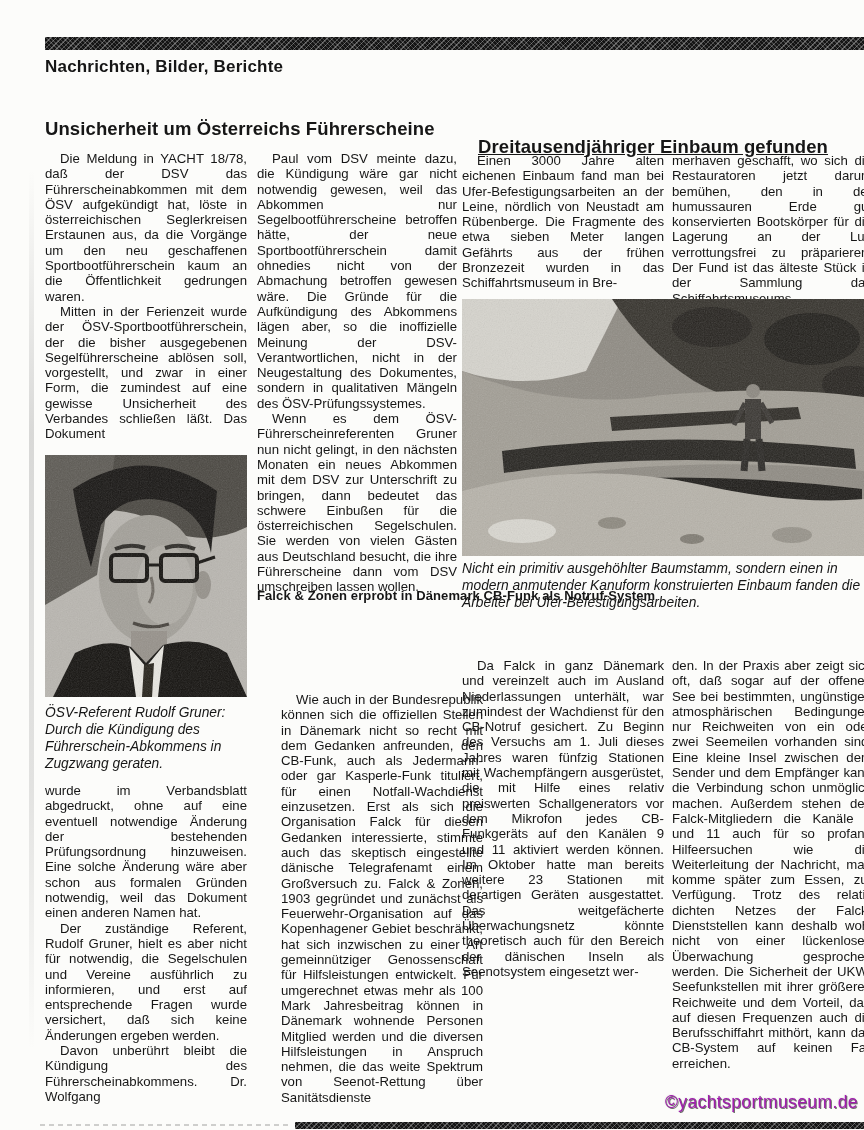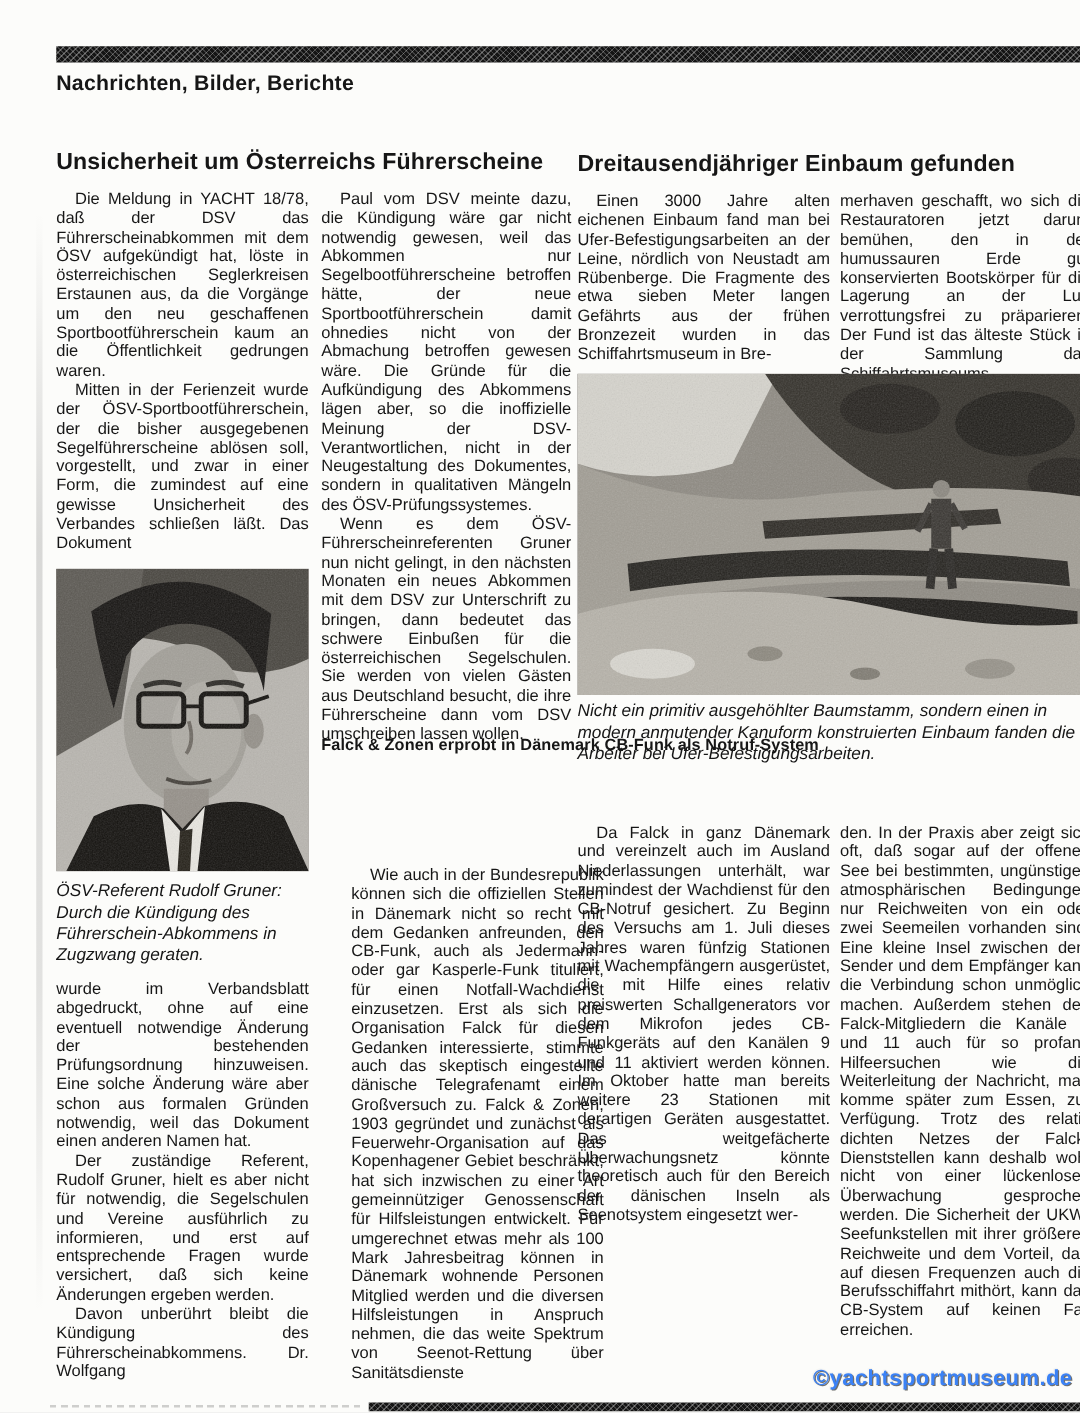--- a/index.html
+++ b/index.html
@@ -16,21 +16,21 @@
       repeating-linear-gradient(45deg, rgba(255,255,255,.18) 0 1px, transparent 1px 3px);
   }
   .section-title{font-size:17px;font-weight:bold;letter-spacing:.2px;text-align:right;}
   .art-title{font-size:18.5px;font-weight:bold;white-space:nowrap;letter-spacing:.1px;}
   .body-col{font-size:13.2px;line-height:15.3px;text-align:justify;}
   .body-col p{margin:0;}
   .body-col p.indent{text-indent:15px;}
   .caption{font-style:italic;font-size:13.8px;line-height:17px;font-weight:500;}
   .page-number{font-family:"Liberation Serif", serif;font-size:14px;}
   .watermark{
-    font-weight:bold;font-size:17.5px;letter-spacing:.4px;color:#3b82f6;
+    font-weight:normal;font-size:17.5px;letter-spacing:.4px;color:#a21caf;
     text-shadow:1px 1px 0 #6f6f6d, -1px -1px 0 #f5f5f3, 0 0 1px #9a9a98;
   }
   .photo-frame{overflow:hidden;background:#9a9792;}
   .photo-frame svg{display:block;}
   .dotline{
     background:repeating-linear-gradient(90deg,#a9a9a7 0 5px, transparent 5px 9px);
     opacity:.55;
   }
   .scan-streak{
     background:linear-gradient(to bottom, rgba(0,0,0,0) 0%, rgba(90,90,90,.22) 30%, rgba(90,90,90,.16) 70%, rgba(0,0,0,0) 100%);
@@ -91,21 +91,21 @@
     <p class="indent">Davon unberührt bleibt die Kündigung des Führerscheinabkommens. Dr. Wolfgang</p>
   </div>
 
   <div class="abs caption" style="left:45px;top:704px;width:206px;">ÖSV-Referent Rudolf Gruner: Durch die Kündigung des Führerschein-Abkommens in Zugzwang geraten.</div>
 
   <div class="abs body-col" style="left:257px;top:151px;width:200px;">
     <p class="indent">Paul vom DSV meinte dazu, die Kündigung wäre gar nicht notwendig gewesen, weil das Abkommen nur Segelbootführerscheine betroffen hätte, der neue Sportbootführerschein damit ohnedies nicht von der Abmachung betroffen gewesen wäre. Die Gründe für die Aufkündigung des Abkommens lägen aber, so die inoffizielle Meinung der DSV-Verantwortlichen, nicht in der Neugestaltung des Dokumentes, sondern in qualitativen Mängeln des ÖSV-Prüfungssystemes.</p>
     <p class="indent">Wenn es dem ÖSV-Führerscheinreferenten Gruner nun nicht gelingt, in den nächsten Monaten ein neues Abkommen mit dem DSV zur Unterschrift zu bringen, dann bedeutet das schwere Einbußen für die österreichischen Segelschulen. Sie werden von vielen Gästen aus Deutschland besucht, die ihre Führerscheine dann vom DSV umschreiben lassen wollen.</p>
   </div>
 
-  <h2 class="abs art-title" style="left:462px;top:120px;margin:0;">Dreitausendjähriger Einbaum gefunden</h2>
+  <h2 class="abs art-title" style="left:462px;top:120px;margin:16px;text-decoration:underline;">Dreitausendjähriger Einbaum gefunden</h2>
 
   <div class="abs body-col" style="left:462px;top:153px;width:202px;">
     <p class="indent">Einen 3000 Jahre alten eichenen Einbaum fand man bei Ufer-Befestigungsarbeiten an der Leine, nördlich von Neustadt am Rübenberge. Die Fragmente des etwa sieben Meter langen Gefährts aus der frühen Bronzezeit wurden in das Schiffahrtsmuseum in Bre-</p>
   </div>
 
   <div class="abs body-col" style="left:672px;top:153px;width:200px;">
     <p>merhaven geschafft, wo sich die Restauratoren jetzt darum bemühen, den in der humussauren Erde gut konservierten Bootskörper für die Lagerung an der Luft verrottungsfrei zu präparieren. Der Fund ist das älteste Stück in der Sammlung das Schiffahrtsmuseums.</p>
   </div>
 
   <div class="abs photo-frame" style="left:462px;top:299px;width:402px;height:257px;">

